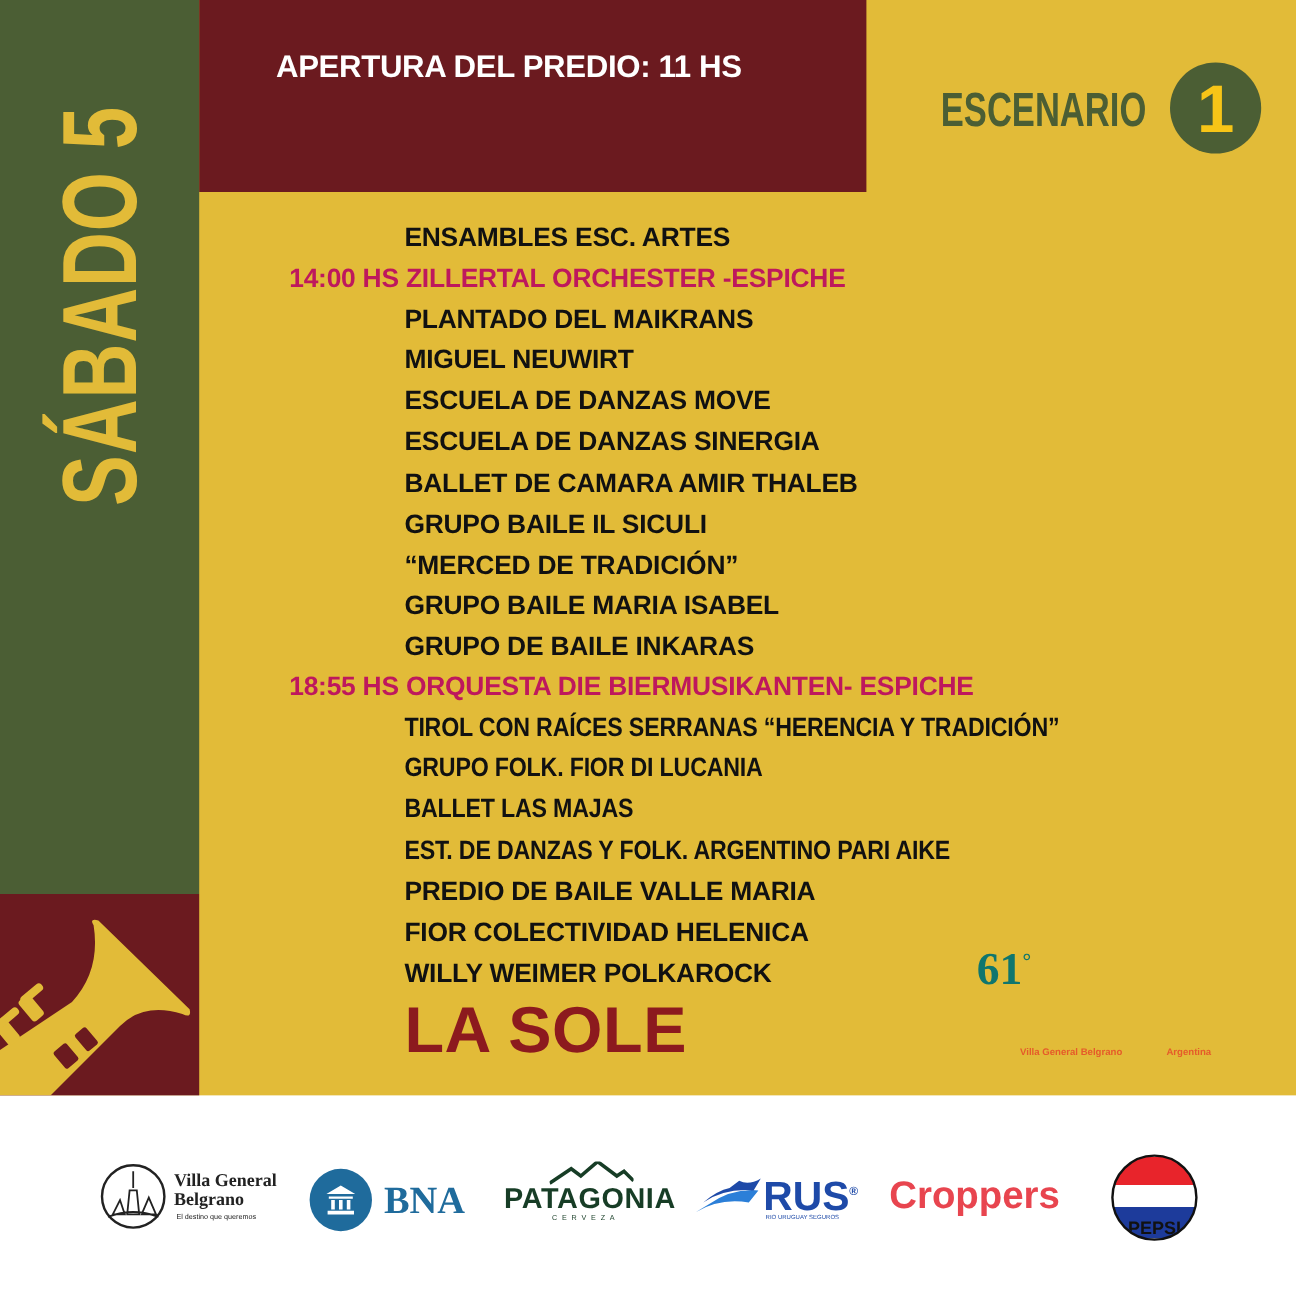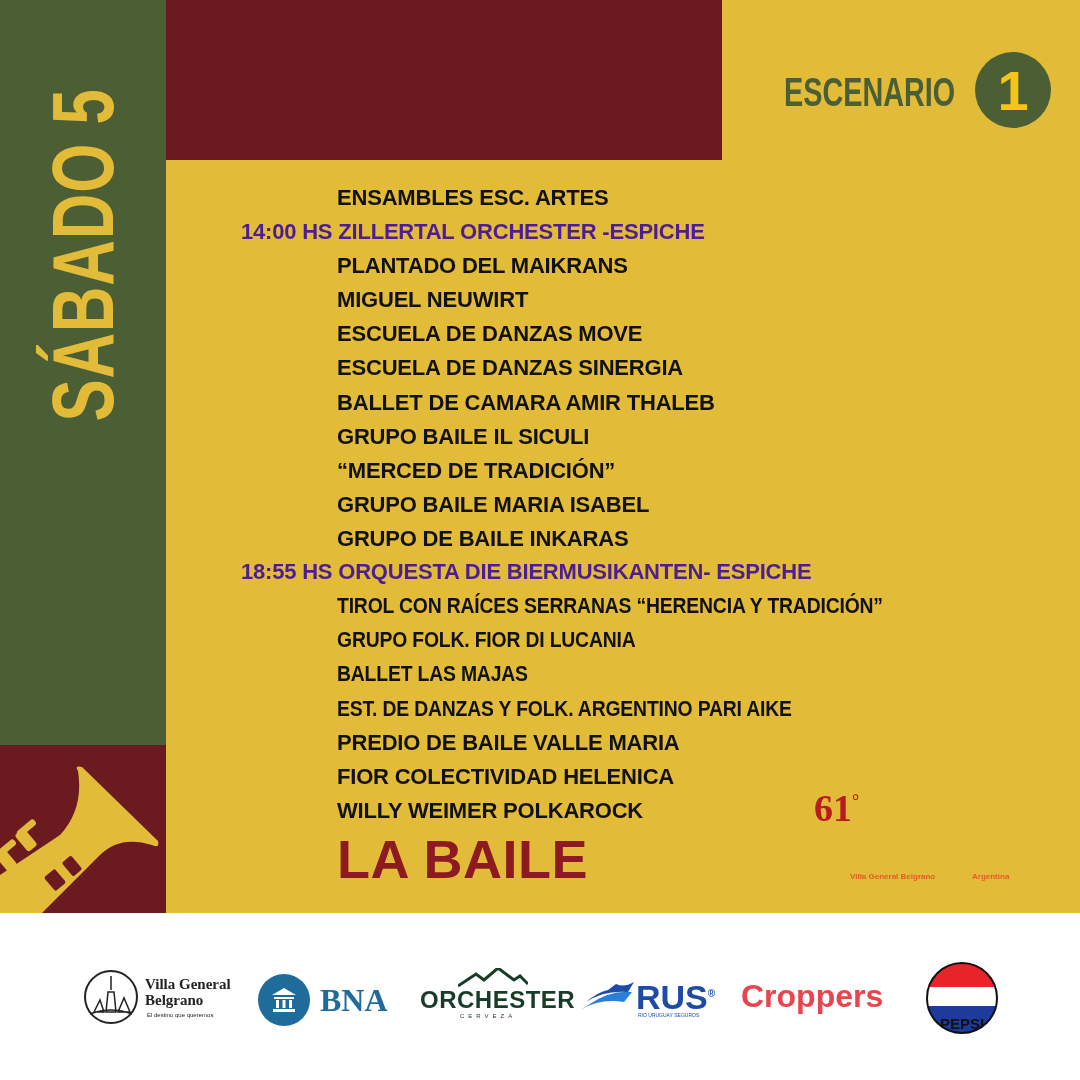--- a/index.html
+++ b/index.html
@@ -15,25 +15,25 @@
   .hdr-line { position:absolute; left:64px; font-family:"Liberation Sans", sans-serif; font-weight:bold; font-size:26px; white-space:nowrap; letter-spacing:-0.3px; }
   .hdr-white { color:#ffffff; }
   .hdr-yellow { color:#f7c517; }
   .stage { position:absolute; left:784px; top:52px; height:80px; display:flex; align-items:center; }
   .stage-label { font-weight:bold; font-size:40px; color:#4b5e34; display:inline-block; transform:scaleX(0.72); transform-origin:left center; width:180px; white-space:nowrap; }
   .stage-num { position:absolute; left:191px; top:0; width:76px; height:76px; border-radius:50%; background:#4b5e34; color:#f7c517;
     font-weight:bold; font-size:56px; display:flex; align-items:center; justify-content:center; }
   .sched { position:absolute; left:0; top:0; }
   .row { position:absolute; white-space:nowrap; font-weight:bold; font-size:22px; color:#111111; letter-spacing:-0.2px; }
   .row.act { left:337px; }
-  .row.time { left:241px; color:#4c1d95; }
+  .row.time { left:241px; color:#be185d; }
   .row.cond { transform:scaleX(0.88); transform-origin:left center; }
   .headliner { position:absolute; left:337px; top:828px; font-weight:bold; font-size:54px; color:#8c1a1e; letter-spacing:0.5px; }
   .logo-okt { position:absolute; left:752px; top:786px; width:290px; height:100px; }
-  .okt-num { position:absolute; left:62px; top:0; font-family:"Liberation Serif", serif; font-weight:bold; font-size:38px; color:#b91c1c; }
+  .okt-num { position:absolute; left:62px; top:0; font-family:"Liberation Serif", serif; font-weight:bold; font-size:38px; color:#0f766e; }
   .okt-num sup { font-size:18px; }
   .okt-word { position:absolute; left:4px; top:32px; font-family:"Liberation Serif", serif; font-weight:bold; font-size:48px; color:#4b5e34; letter-spacing:-1px; }
   .okt-sub1 { position:absolute; left:98px; top:86px; font-size:8px; font-weight:bold; color:#e55b2a; }
   .okt-sub2 { position:absolute; left:220px; top:86px; font-size:8px; font-weight:bold; color:#e55b2a; }
   .footer { position:absolute; left:0; top:913px; width:1080px; height:167px; background:#ffffff; }
   .vgb-circle { position:absolute; left:84px; top:970px; width:50px; height:50px; border:2px solid #222; border-radius:50%; }
   .vgb-name { position:absolute; left:145px; top:976px; font-family:"Liberation Serif", serif; font-weight:bold; font-size:15px; color:#222; line-height:16px; }
   .vgb-tag { position:absolute; left:147px; top:1012px; font-size:6px; color:#222; }
   .bna-circle { position:absolute; left:258px; top:974px; width:52px; height:52px; border-radius:50%; background:#1f6b9c; display:flex; align-items:center; justify-content:center; color:#fff; font-size:24px; }
   .bna-text { position:absolute; left:320px; top:982px; font-family:"Liberation Serif", serif; font-weight:bold; font-size:32px; color:#1f6b9c; }
@@ -66,20 +66,21 @@
       <rect x="-4" y="100" width="22" height="7" rx="3" transform="rotate(-40 6 104)"></rect>
     </g>
     <g fill="#6b1a1f">
       <rect x="48" y="126" width="14" height="18" rx="2" transform="rotate(-40 55 135)"></rect>
       <rect x="66" y="112" width="12" height="18" rx="2" transform="rotate(-40 72 121)"></rect>
     </g>
   </svg>
 </div>
 
 <div class="header-box">
+  <div class="hdr-line hdr-white" style="top:40px;">APERTURA DEL PREDIO: 11 HS</div>
 </div>
 
 <div class="stage">
   <span class="stage-label">ESCENARIO</span>
   <div class="stage-num">1</div>
 </div>
 
 <div class="sched">
   <div class="row act" style="top:185px;">ENSAMBLES ESC. ARTES</div>
   <div class="row time" style="top:219px;">14:00 HS ZILLERTAL ORCHESTER -ESPICHE</div>
@@ -95,21 +96,21 @@
   <div class="row time" style="top:559px;">18:55 HS ORQUESTA DIE BIERMUSIKANTEN- ESPICHE</div>
   <div class="row act cond" style="top:593px;">TIROL CON RAÍCES SERRANAS “HERENCIA Y TRADICIÓN”</div>
   <div class="row act cond" style="top:627px;">GRUPO FOLK. FIOR DI LUCANIA</div>
   <div class="row act cond" style="top:661px;">BALLET LAS MAJAS</div>
   <div class="row act cond" style="top:696px;">EST. DE DANZAS Y FOLK. ARGENTINO PARI AIKE</div>
   <div class="row act" style="top:730px;">PREDIO DE BAILE VALLE MARIA</div>
   <div class="row act" style="top:764px;">FIOR COLECTIVIDAD HELENICA</div>
   <div class="row act" style="top:798px;">WILLY WEIMER POLKAROCK</div>
 </div>
 
-<div class="headliner">LA BAILE</div>
+<div class="headliner">LA SOLE</div>
 
 <div class="logo-okt">
   <div class="okt-num"><span>61</span><sup>°</sup></div>
   <div class="okt-sub1">Villa General Belgrano</div>
   <div class="okt-sub2">Argentina</div>
 </div>
 
 <div class="footer"></div>
 
 <div class="vgb-circle">
@@ -123,21 +124,21 @@
 <div class="bna-circle">
   <svg width="28" height="28" viewBox="0 0 28 28">
       <path d="M2 9 L14 2 L26 9 Z M4 11 H24 V13 H4 Z M6 14 H9 V22 H6 Z M12.5 14 H15.5 V22 H12.5 Z M19 14 H22 V22 H19 Z M3 23 H25 V26 H3 Z" fill="#fff"></path>
     </svg>
 </div>
 <div class="bna-text">BNA</div>
 
 <svg class="pat-mtn" width="70" height="20" viewBox="0 0 70 20">
     <path d="M0 18 L18 6 L26 12 L40 0 L56 12 L62 8 L70 16" stroke="#173d26" stroke-width="3" fill="none"></path>
   </svg>
-<div class="pat-text">ORCHESTER</div>
+<div class="pat-text">PATAGONIA</div>
 <div class="pat-sub">CERVEZA</div>
 
 <svg class="rus-wave" width="56" height="36" viewBox="0 0 56 36">
     <path d="M0 30 Q20 18 44 22 L52 12 Q30 10 10 24 Z" fill="#2b7fd8"></path>
     <path d="M6 22 Q24 10 48 12 L54 2 Q44 8 36 4 L28 10 Q18 12 6 22 Z" fill="#1e4aa8"></path>
   </svg>
 <div class="rus-text"><span>RUS</span><sup style="font-size:10px;">®</sup></div>
 <div class="rus-sub">RIO URUGUAY SEGUROS</div>
 
 <div class="crop-text">Croppers</div>

